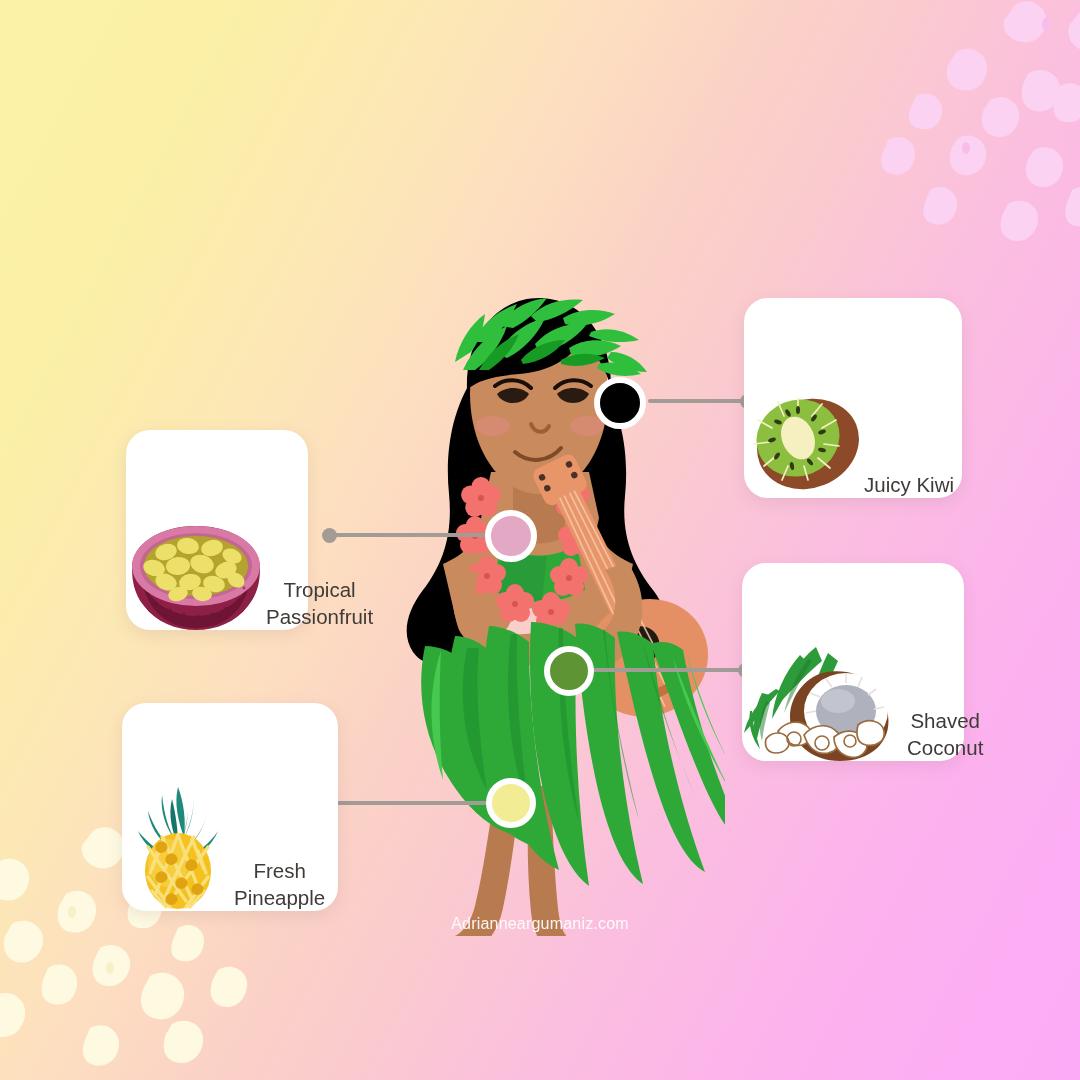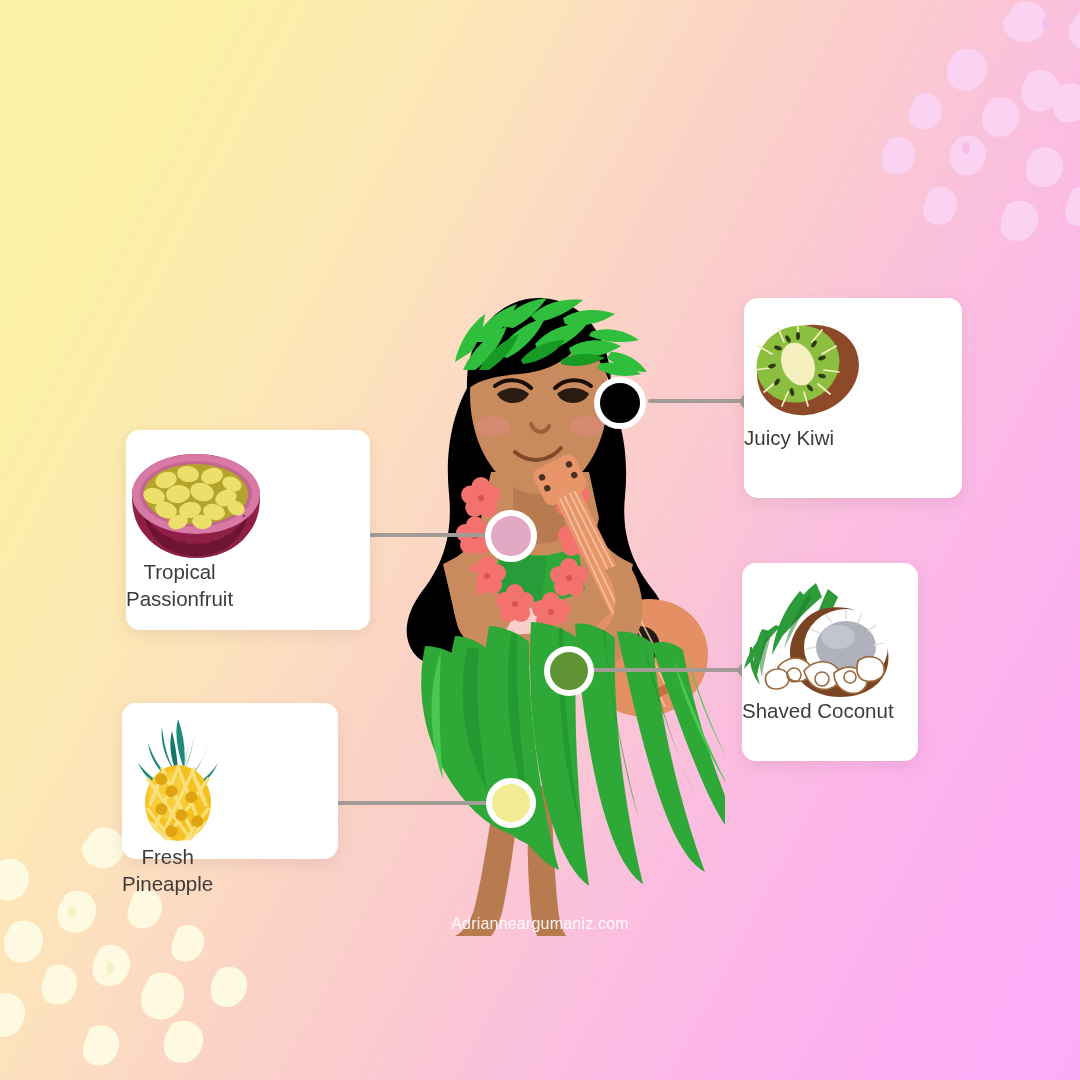--- a/index.html
+++ b/index.html
@@ -38,34 +38,34 @@
     margin-top:20px;
     font-family:"Liberation Serif", serif;
     font-size:86px;color:#4B4039;font-weight:400;
     line-height:1.05;letter-spacing:0.5px;
     transform:scaleY(1.18) scaleX(0.99);
     transform-origin:center top;
   }
 
   
   .card{
-    position:absolute;background:#FFFFFF;border-radius:14px;
+    position:absolute;background:#FFFFFF;border-radius:24px;
     box-shadow:0 5px 16px rgba(120,90,100,.13);
-    display:flex;flex-direction:column;align-items:flex-start;
+    display:flex;flex-direction:row;align-items:flex-end;
     justify-content:flex-start;box-sizing:border-box;
   }
   .card-art{display:flex;align-items:center;justify-content:center;}
   .card-label{
     font-size:20.5px;color:#3F3B38;text-align:center;line-height:1.32;
     font-family:"Liberation Sans", sans-serif;white-space:pre-line;
   }
   #card-kiwi{left:744px;top:298px;width:218px;height:200px;padding-top:16px;}
-  #card-coconut{left:742px;top:563px;width:176px;height:198px;padding-top:12px;}
-  #card-passion{left:126px;top:430px;width:244px;height:200px;padding-top:20px;}
-  #card-pineapple{left:122px;top:703px;width:216px;height:156px;padding-top:10px;}
+  #card-coconut{left:742px;top:563px;width:222px;height:198px;padding-top:12px;}
+  #card-passion{left:126px;top:430px;width:182px;height:200px;padding-top:20px;}
+  #card-pineapple{left:122px;top:703px;width:216px;height:208px;padding-top:10px;}
 
   
   .connector{position:absolute;pointer-events:none;}
   .line{position:absolute;height:4px;background:#A39B96;border-radius:2px;}
   .enddot{position:absolute;width:15px;height:15px;border-radius:50%;background:#A39B96;}
   .swatch{
     position:absolute;border-radius:50%;
     border:6px solid #FFFFFF;box-sizing:border-box;
   }
 

